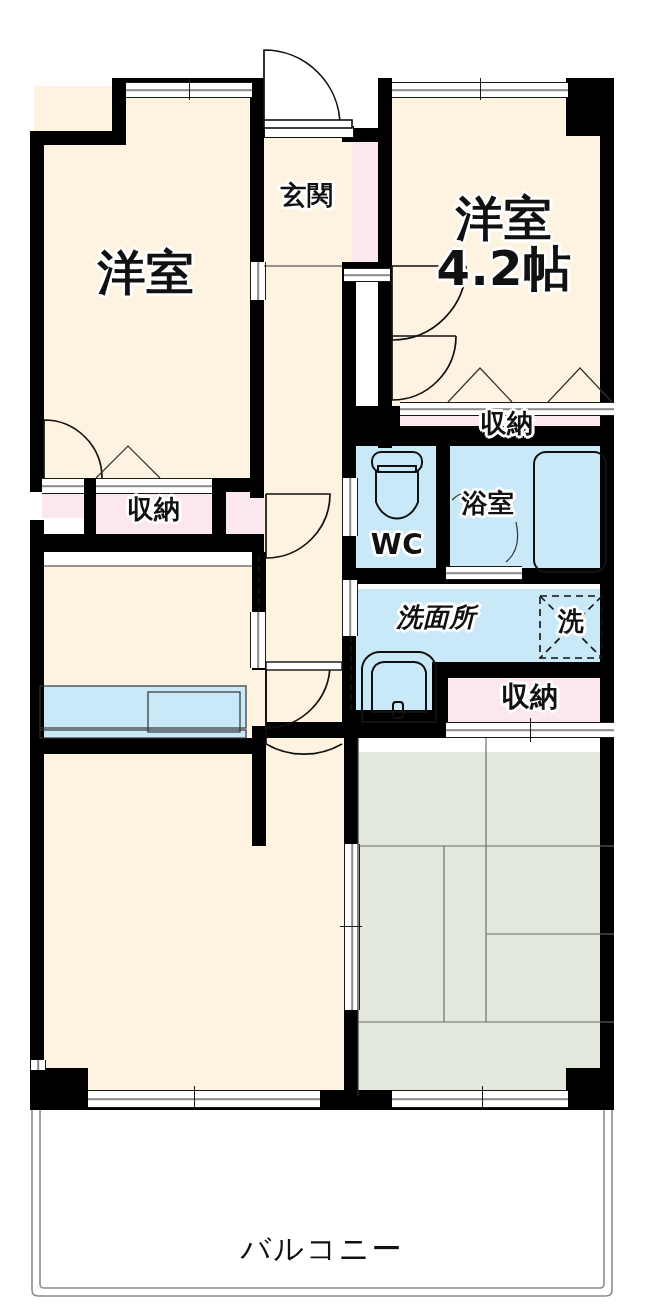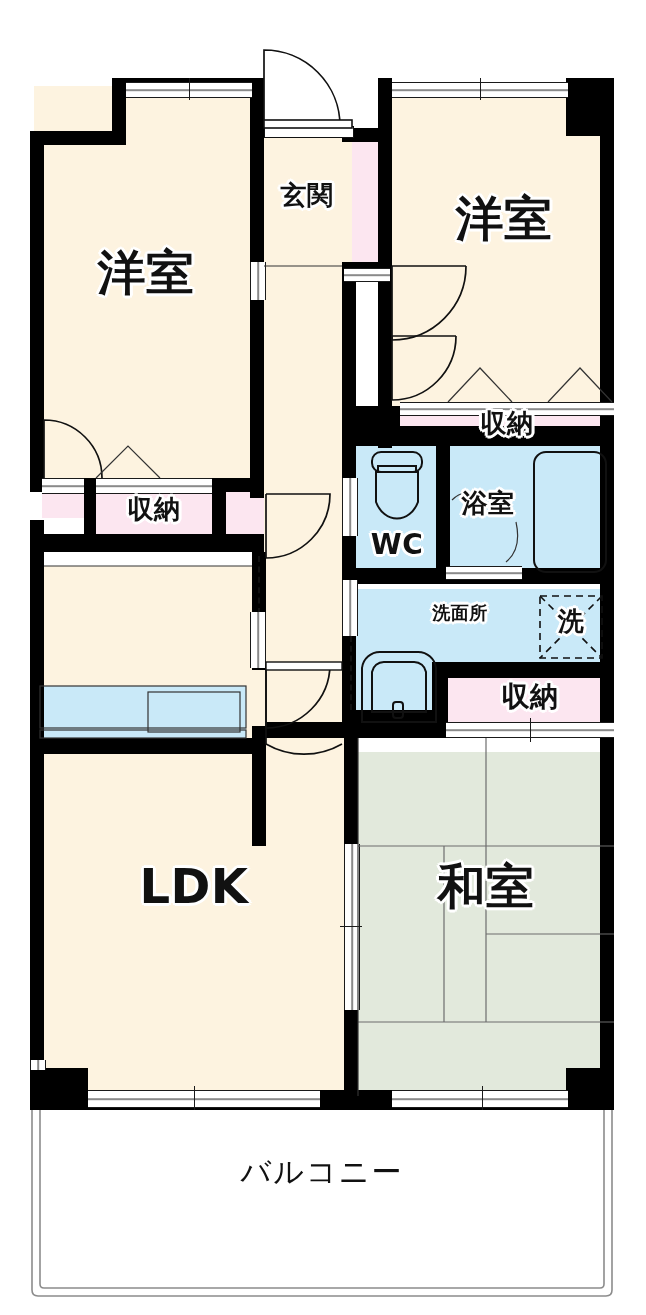--- a/index.html
+++ b/index.html
@@ -267,41 +267,40 @@
       <path class="balcony-out" d="M40 1110 L40 1284 Q40 1288 44 1288 L600 1288 Q604 1288 604 1284 L604 1110"></path>
     </g>
   </svg>
 
   <div class="lbl" style="left:34px;top:248px;width:224px;font-size:48px;">
     <span class="l1">洋室</span>
   </div>
 
   <div class="lbl" style="left:392px;top:194px;width:224px;font-size:48px;">
     <span class="l1">洋室</span>
+    <span class="l2">4.2帖</span>
   </div>
 
   <div class="lbl" style="left:34px;top:862px;width:320px;font-size:48px;">
-    <span class="l1">LDK</span>
   </div>
 
   <div class="lbl" style="left:358px;top:862px;width:256px;font-size:48px;">
-    <span class="l1">和室</span>
   </div>
 
   <div class="lbl" style="left:264px;top:182px;width:86px;font-size:26px;">玄関</div>
 
   <div class="lbl" style="left:355px;top:530px;width:84px;font-size:28px;">WC</div>
 
   <div class="lbl" style="left:446px;top:490px;width:84px;font-size:26px;">浴室</div>
 
-  <div class="lbl" style="left:374px;top:604px;width:172px;font-size:18px;">洗面所</div>
+  <div class="lbl" style="left:350px;top:604px;width:172px;font-size:26px;font-style:italic;">洗面所</div>
 
   <div class="lbl" style="left:540px;top:608px;width:62px;font-size:26px;">洗</div>
 
-  <div class="lbl nohalo" style="left:32px;top:1156px;width:580px;font-size:30px;font-weight:400;letter-spacing:2px;">バルコニー</div>
+  <div class="lbl nohalo" style="left:32px;top:1233px;width:580px;font-size:30px;font-weight:400;letter-spacing:2px;">バルコニー</div>
 
   <div class="lbl" style="left:94px;top:496px;width:120px;font-size:26px;">収納</div>
 
   <div class="lbl" style="left:400px;top:410px;width:214px;font-size:26px;">収納</div>
 
   <div class="lbl" style="left:446px;top:682px;width:168px;font-size:28px;">収納</div>
 
 </div>
 
 </body></html>

